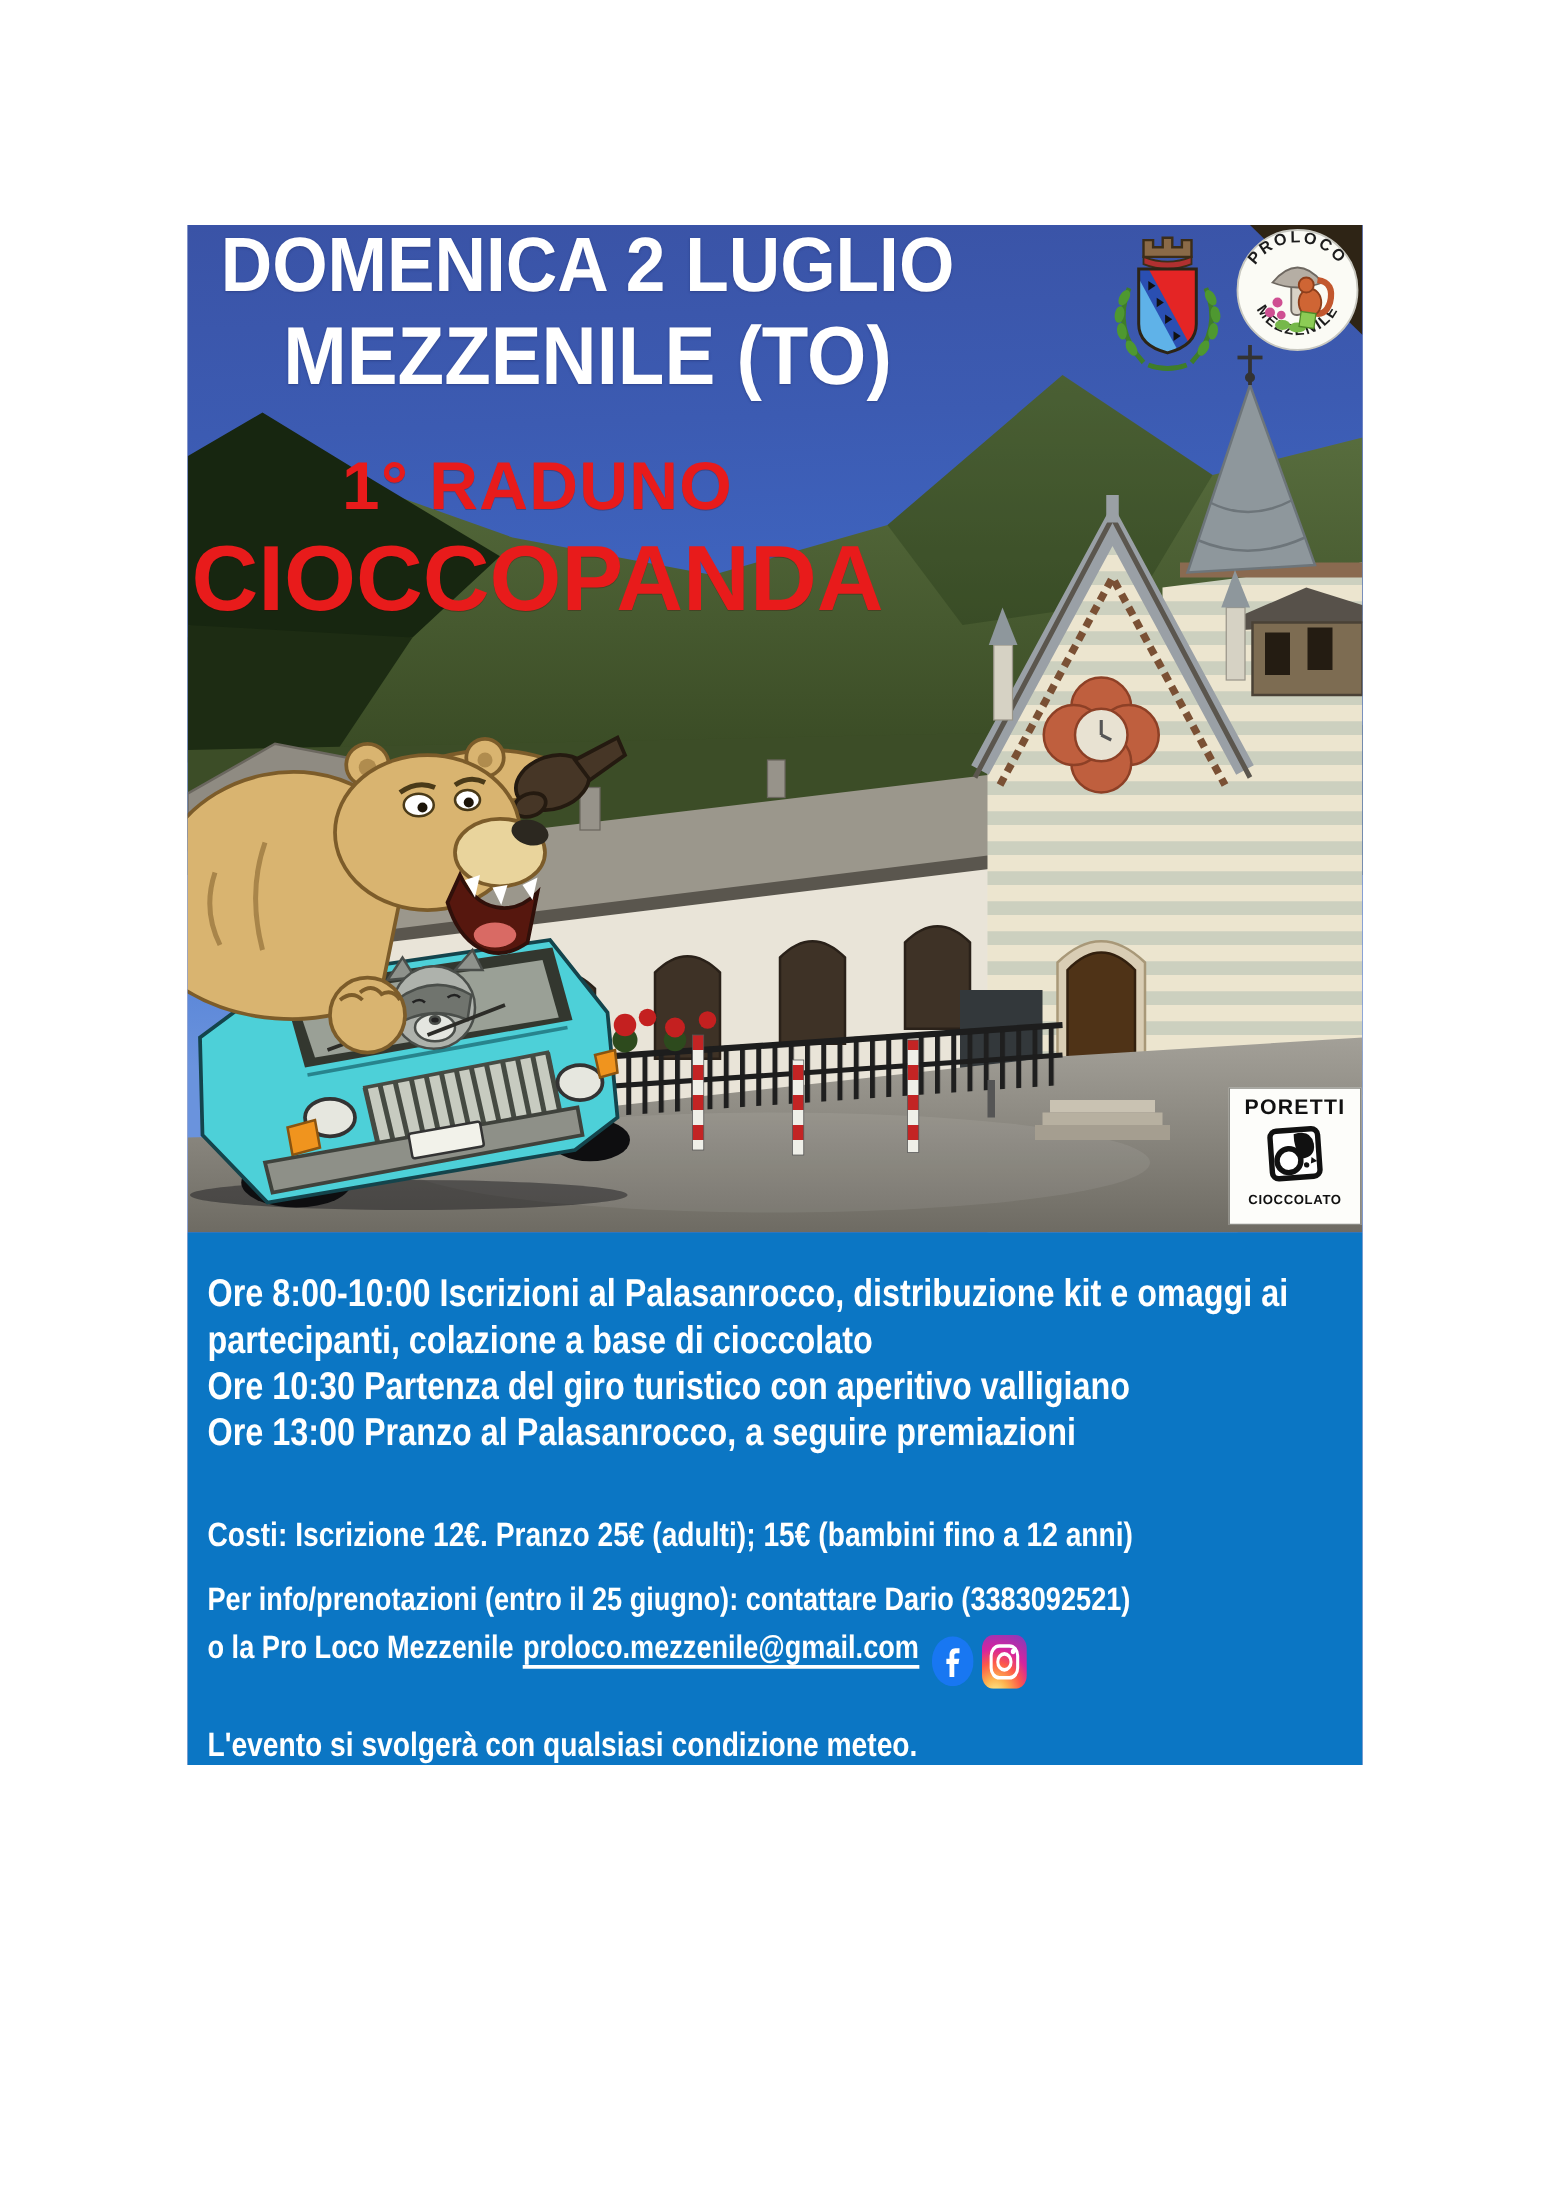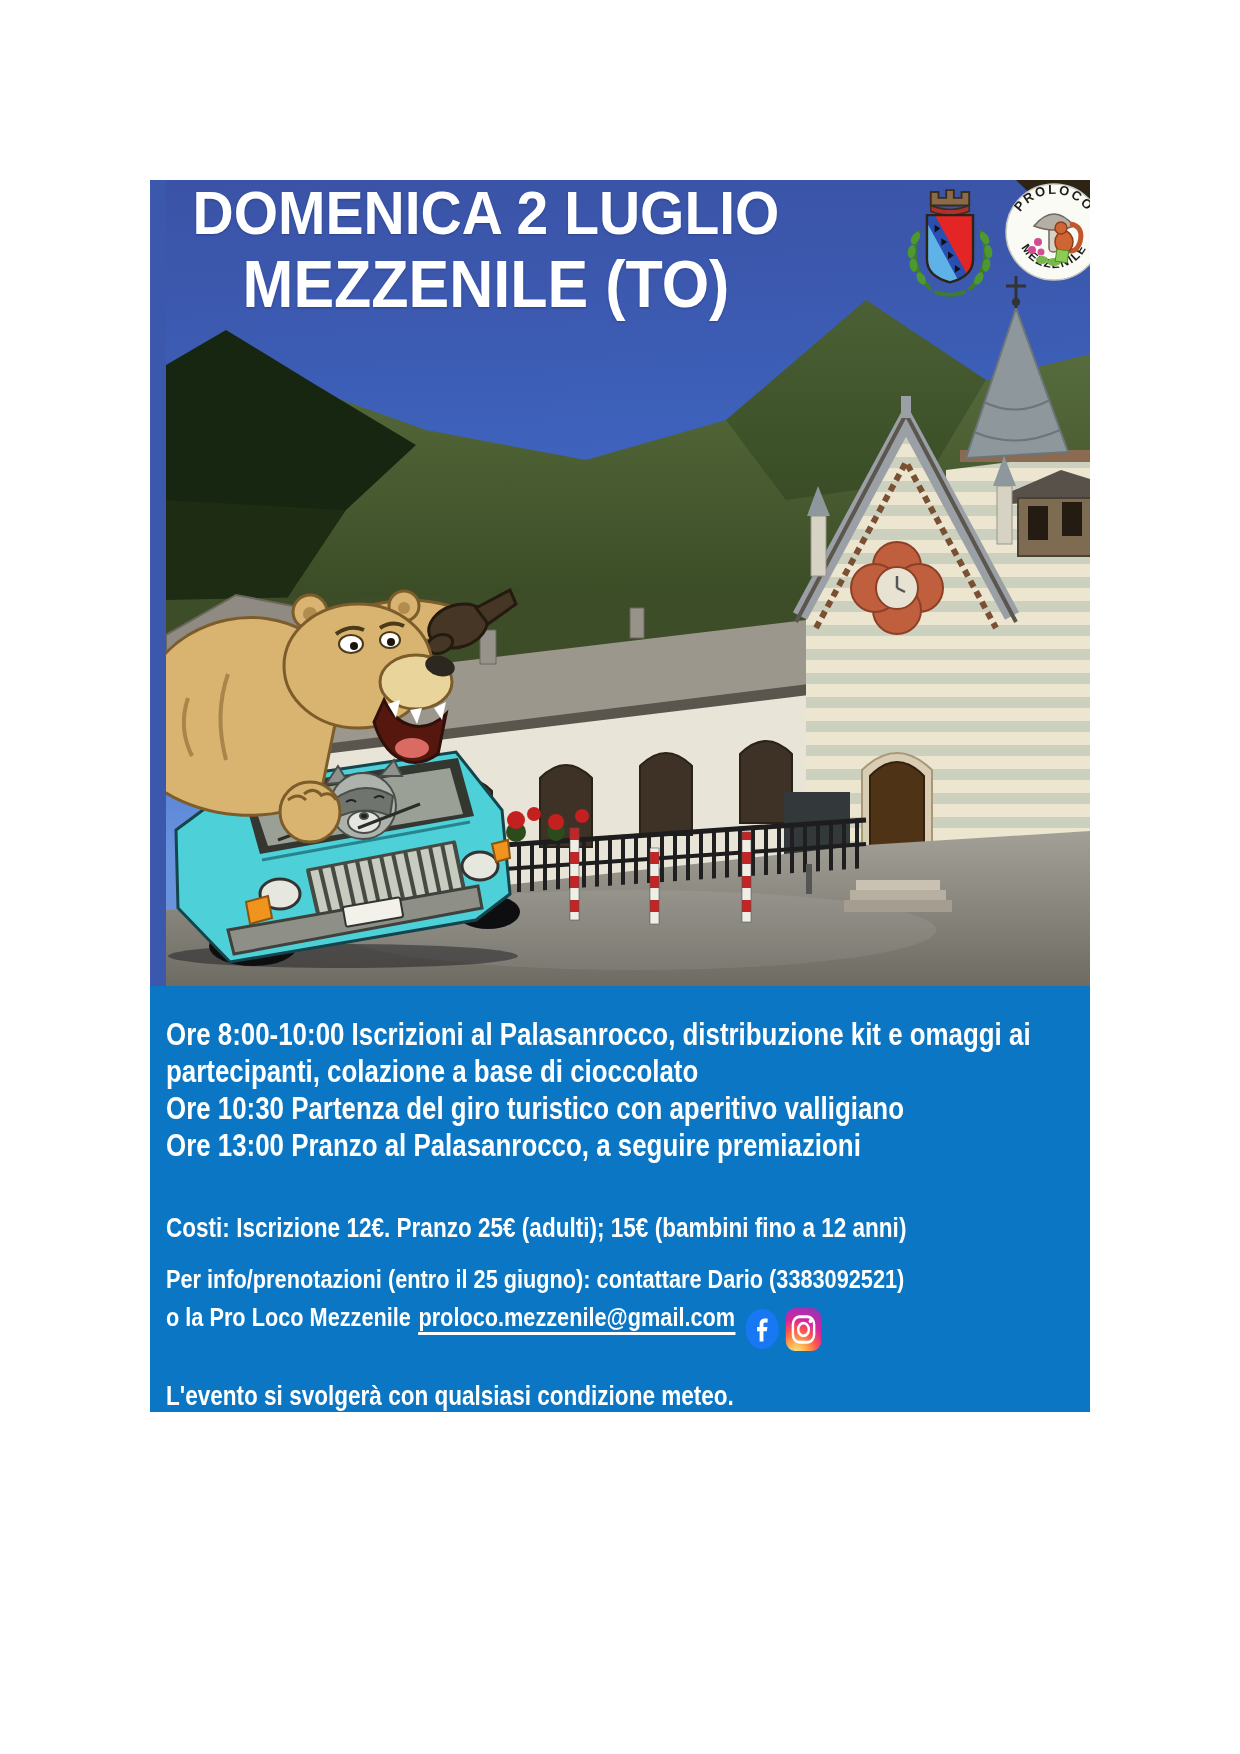--- a/index.html
+++ b/index.html
@@ -6,21 +6,21 @@
   body{
     width:1240px;height:1754px;background:#ffffff;position:relative;
     font-family:"Liberation Sans",sans-serif;overflow:hidden;
   }
   .poster{
     position:absolute;left:150px;top:180px;width:940px;height:1232px;
     overflow:hidden;background:#3c58ac;
   }
   
   .photo{
-    position:absolute;left:16px;top:0;width:1023px;height:806px;overflow:hidden;
+    position:absolute;left:0;top:0;width:1023px;height:806px;overflow:hidden;
     background:linear-gradient(178deg,#3a53a6 0%,#3c5bb2 20%,#3f66c2 40%,#4a78d2 62%,#6a93dd 80%);
   }
   .scene{position:absolute;left:0;top:0;width:940px;height:806px;}
   .car{position:absolute;left:-8px;top:398px;width:385px;height:390px;}
   
   .title{
     position:absolute;left:0;top:2px;width:640px;text-align:center;color:#ffffff;
     font-weight:bold;transform:scaleY(1.08);transform-origin:top center;
     text-shadow:0 1px 2px rgba(20,30,80,.35);line-height:1.0;
   }
@@ -253,20 +253,24 @@
       <g fill="#d9b470" stroke="#7c5c2a" stroke-width="3">
         <circle cx="152" cy="234" r="30"></circle>
         <path d="M130,222 q10,-8 18,0 M146,216 q10,-8 18,2 M162,218 q10,-6 16,4" fill="none"></path>
       </g>
     </svg>
 
     <div class="title">
       <div class="t1">DOMENICA 2 LUGLIO</div>
       <div class="t2">MEZZENILE (TO)</div>
     </div>
+    <div class="subtitle">
+      <div class="s1">1° RADUNO</div>
+      <div class="s2">CIOCCOPANDA</div>
+    </div>
 
     <svg class="crest" viewBox="0 0 100 124">
       <path d="M30,24 L30,10 L38,10 L38,16 L46,16 L46,8 L54,8 L54,16 L62,16 L62,10 L70,10 L70,24 Z" fill="#8a6a48" stroke="#3c2d18" stroke-width="2"></path>
       <path d="M30,24 Q50,32 70,24 L70,30 Q50,38 30,30 Z" fill="#b03030" stroke="#3c2d18" stroke-width="1.5"></path>
       <defs>
           <clipPath id="sh">
             <path d="M26,34 L74,34 L74,80 Q74,98 50,104 Q26,98 26,80 Z"></path>
           </clipPath>
         </defs>
       <g clip-path="url(#sh)">
@@ -319,20 +323,33 @@
       <g>
         <ellipse cx="38" cy="78" rx="6" ry="4" fill="#76b84a"></ellipse>
         <ellipse cx="50" cy="80" rx="7" ry="4" fill="#76b84a"></ellipse>
         <rect x="52" y="68" width="12" height="12" fill="#8ccc55" stroke="#4e8a28" transform="rotate(8 58 74)"></rect>
         <circle cx="34" cy="60" r="4" fill="#cf4f92"></circle>
           <circle cx="28" cy="68" r="4" fill="#cf4f92"></circle>
           <circle cx="37" cy="70" r="3.5" fill="#cf4f92"></circle>
       </g>
     </svg>
 
+    <div class="poretti">
+      <div class="p-name">PORETTI</div>
+      <svg class="p-icon" viewBox="0 0 60 60">
+        <g transform="rotate(-4 30 30)">
+          <rect x="8" y="8" width="44" height="44" rx="6" fill="#fff" stroke="#111" stroke-width="5"></rect>
+          <circle cx="24" cy="36" r="11" fill="#fff" stroke="#111" stroke-width="5"></circle>
+          <path d="M30,12 q16,-4 18,10 q1,12 -12,13 q-7,-10 -6,-23 z" fill="#111"></path>
+          <circle cx="40" cy="41" r="2.5" fill="#111"></circle>
+          <polygon points="45,34 50,38 44,40" fill="#111"></polygon>
+        </g>
+      </svg>
+      <div class="p-sub">CIOCCOLATO</div>
+    </div>
   </div>
 
   <div class="infobar">
     <div class="narrow">
       <div class="schedule">
         <p>Ore 8:00-10:00 Iscrizioni al Palasanrocco, distribuzione kit e omaggi ai partecipanti, colazione a base di cioccolato</p>
         <p>Ore 10:30 Partenza del giro turistico con aperitivo valligiano</p>
         <p>Ore 13:00 Pranzo al Palasanrocco, a seguire premiazioni</p>
       </div>
       <div class="costs">Costi: Iscrizione 12€. Pranzo 25€ (adulti); 15€ (bambini fino a 12 anni)</div>

